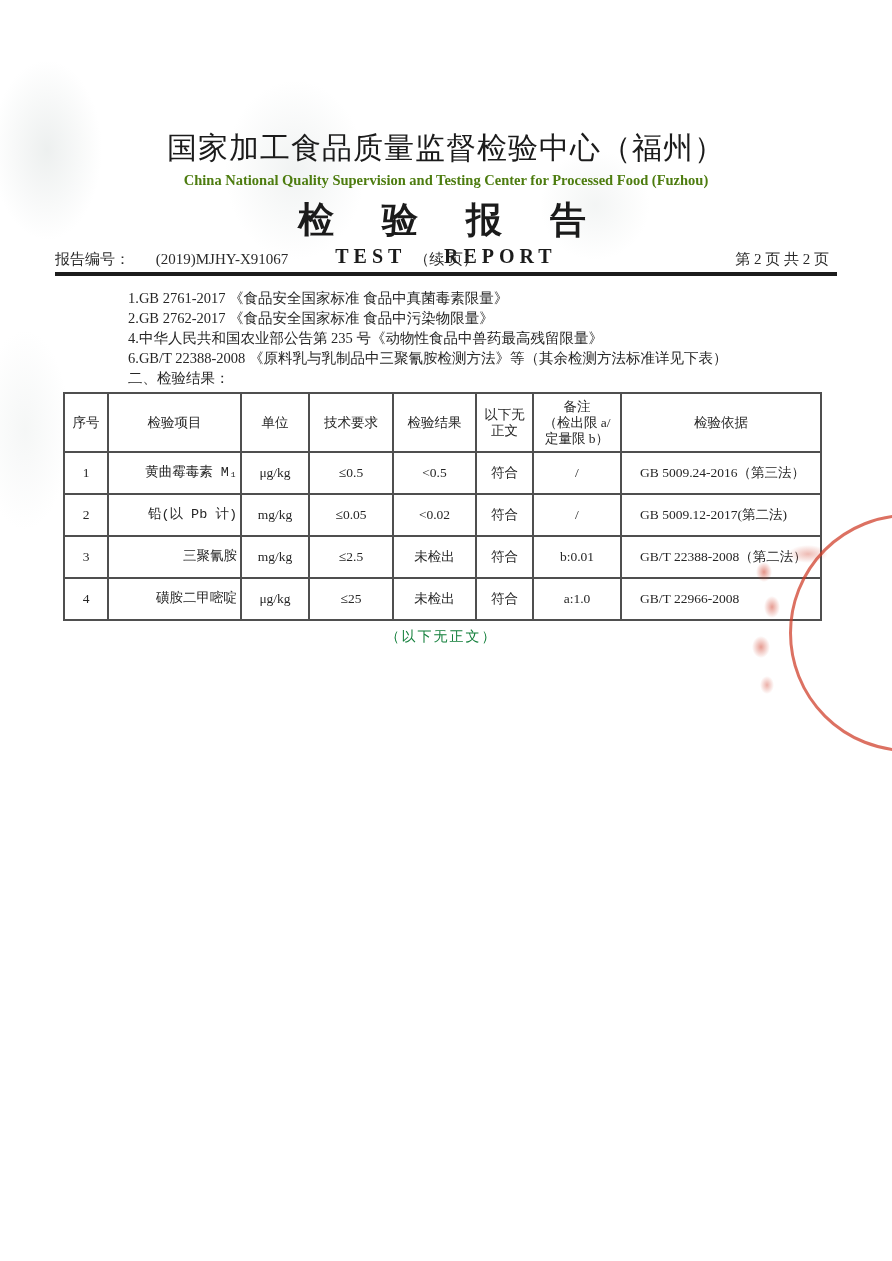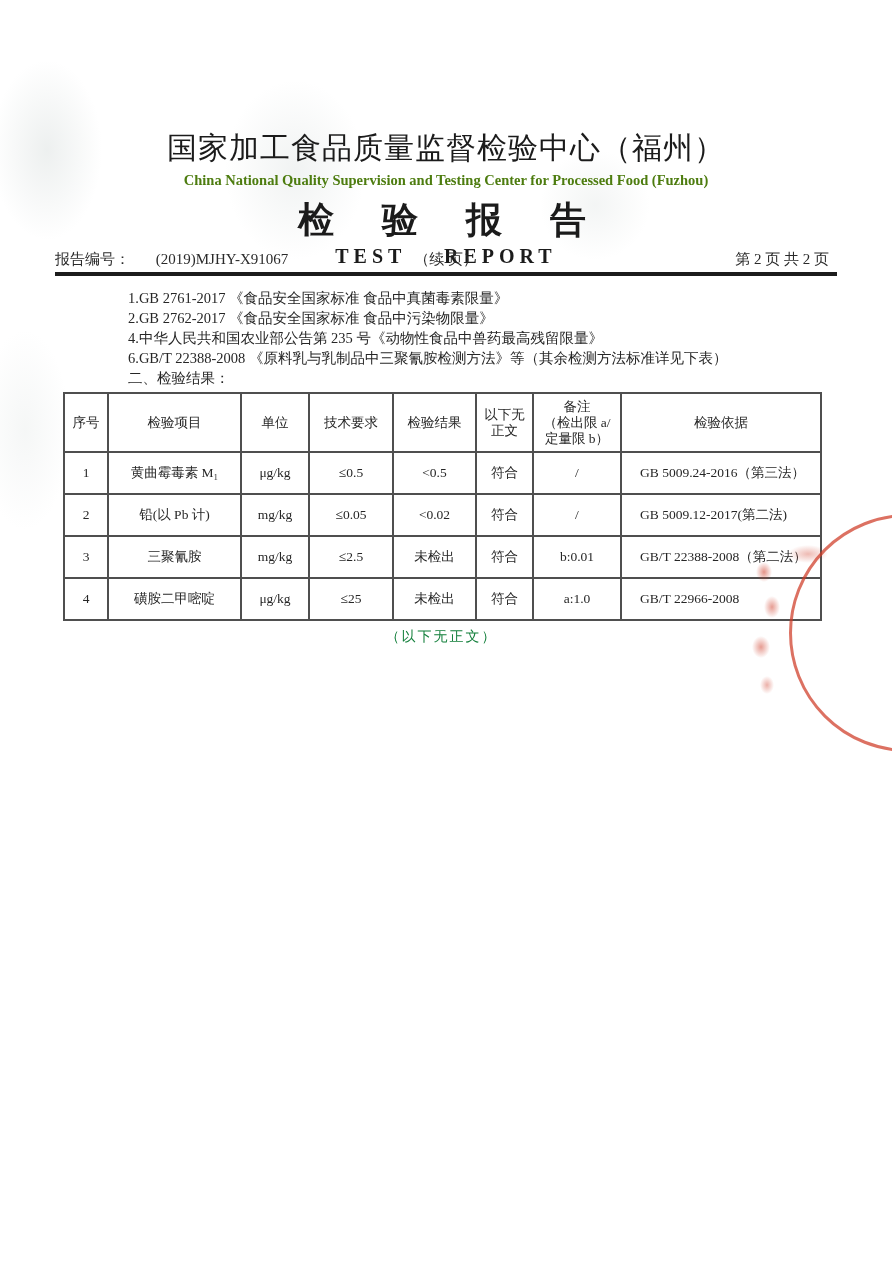--- a/index.html
+++ b/index.html
@@ -44,21 +44,21 @@
     border-collapse:collapse;width:757px;margin-top:4px;
     font-size:13.5px;color:#262626;text-align:center;table-layout:fixed;
   }
   table.results th,table.results td{
     border:2px solid #4f4f4f;padding:1px 3px;overflow:hidden;
   }
   table.results th{
     font-weight:normal;height:55px;white-space:pre-line;line-height:16px;vertical-align:middle;
   }
   table.results td{height:38px;vertical-align:middle;}
-  table.results td.c1{text-align:center;}
+  table.results td.c1{text-align:right;font-family:Liberation Mono, monospace;}
   table.results td.c7{text-align:left;padding-left:18px;}
 
   .footer-note{text-align:center;margin-top:6px;font-size:14px;color:#15803d;letter-spacing:2px;}
 
   
   .stamp-circle{
     position:absolute;left:789px;top:514px;width:232px;height:232px;border-radius:50%;
     border:3.5px solid rgba(206,58,38,.72);pointer-events:none;
   }
   .stamp-dot{position:absolute;pointer-events:none;border-radius:40%;}

